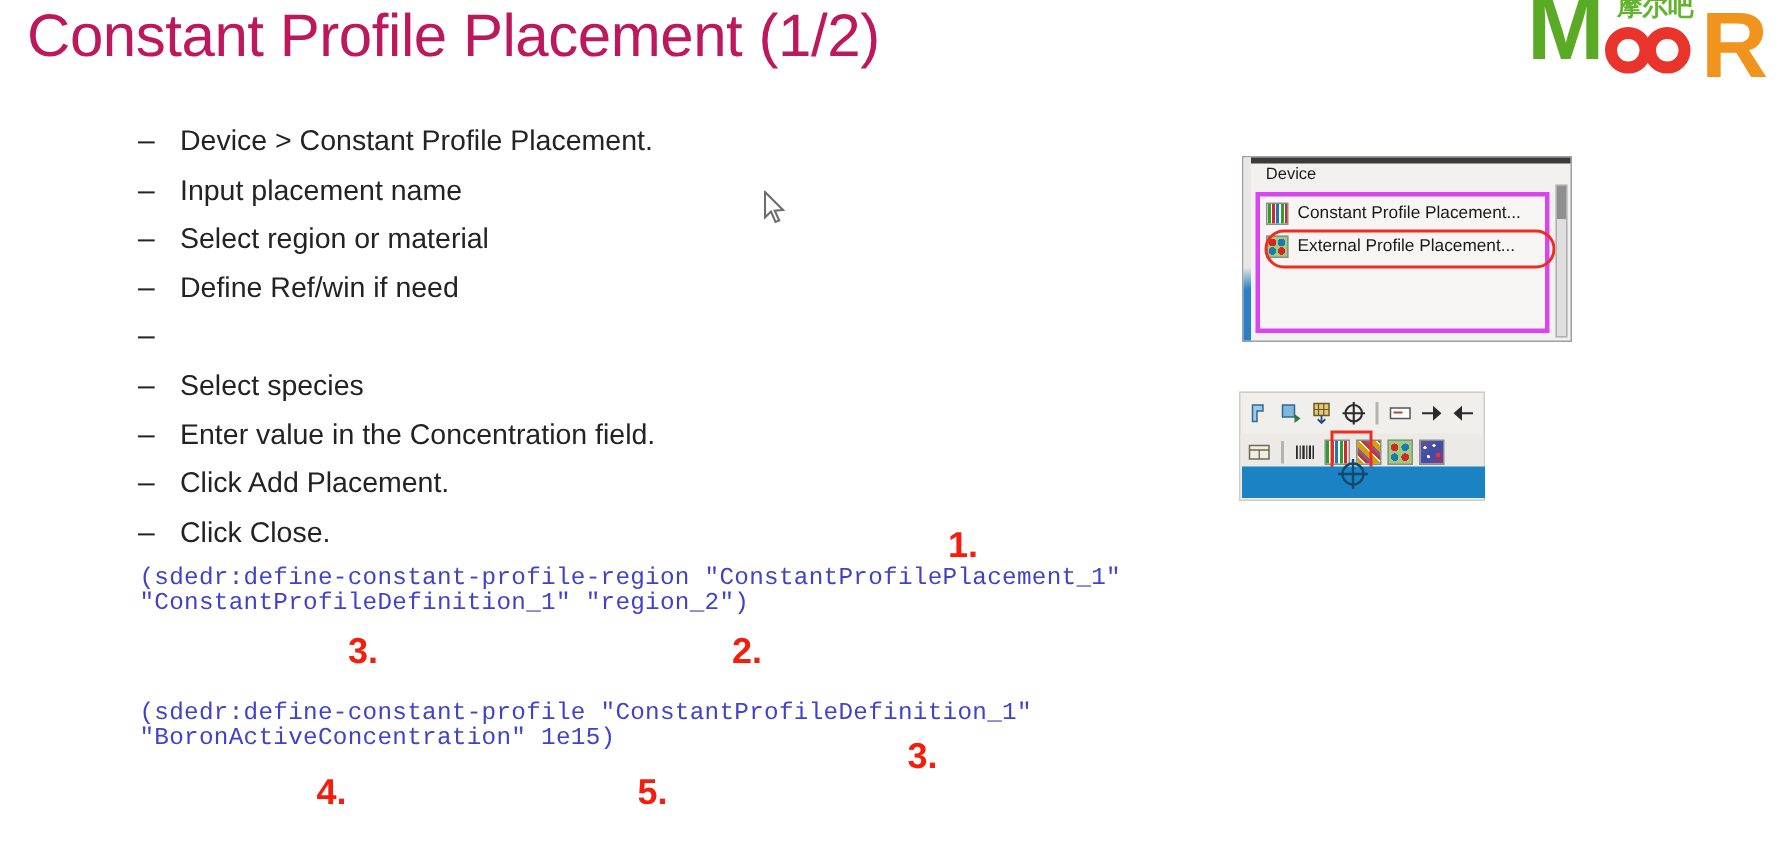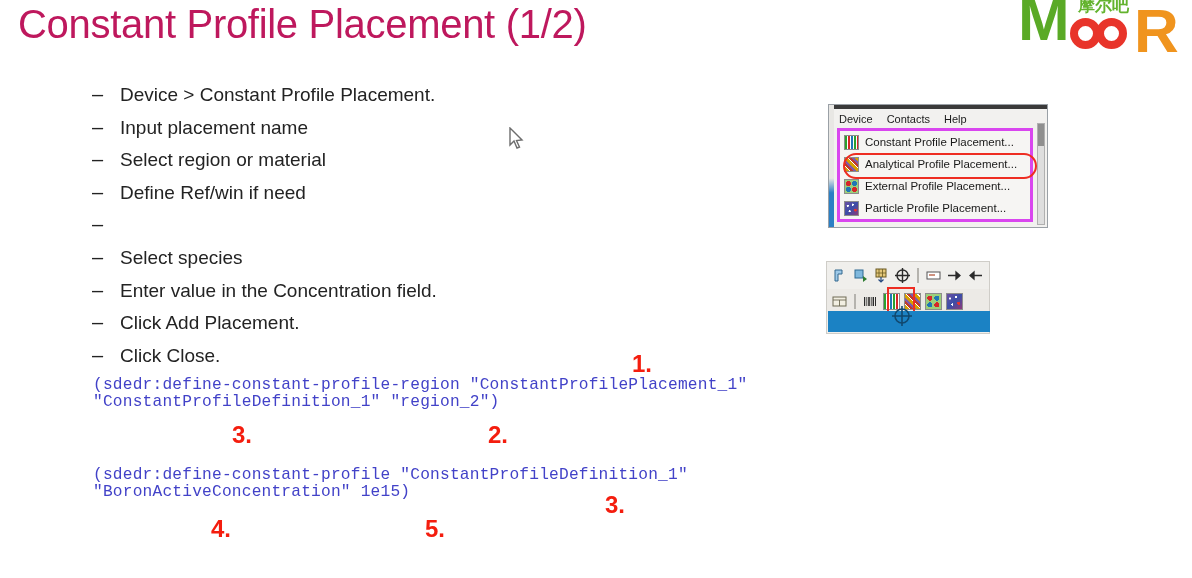--- a/index.html
+++ b/index.html
@@ -141,20 +141,21 @@
     background: #3a3a3a;
   }
   #menu-bar {
     position: absolute;
     left: 10px;
     top: 5px;
     height: 17px;
     display: flex;
     align-items: center;
     gap: 14px;
+    flex-direction: column;
   }
   .menu-bar-item {
     font-size: 11px;
     color: #1b1b1b;
     font-family: "Liberation Sans", sans-serif;
   }
   #menu-popup {
     position: absolute;
     left: 8px;
     top: 23px;
@@ -398,30 +399,22 @@
     <span class="menu-bar-item">Contacts</span>
     <span class="menu-bar-item">Help</span>
   </div>
 
   <div id="menu-popup">
     <div class="menu-item">
       <span class="mini-icon icon-constant"></span>
       <span class="menu-item-label">Constant Profile Placement...</span>
     </div>
     <div class="menu-item">
-      <span class="mini-icon icon-analytical"></span>
-      <span class="menu-item-label">Analytical Profile Placement...</span>
-    </div>
-    <div class="menu-item">
       <span class="mini-icon icon-external"></span>
       <span class="menu-item-label">External Profile Placement...</span>
-    </div>
-    <div class="menu-item">
-      <span class="mini-icon icon-particle"></span>
-      <span class="menu-item-label">Particle Profile Placement...</span>
     </div>
     <div id="menu-highlight-box"></div>
   </div>
 
   <div id="menu-scrollbar">
     <div id="menu-scroll-thumb"></div>
   </div>
 </div>
 
 <div id="toolbar-capture">

